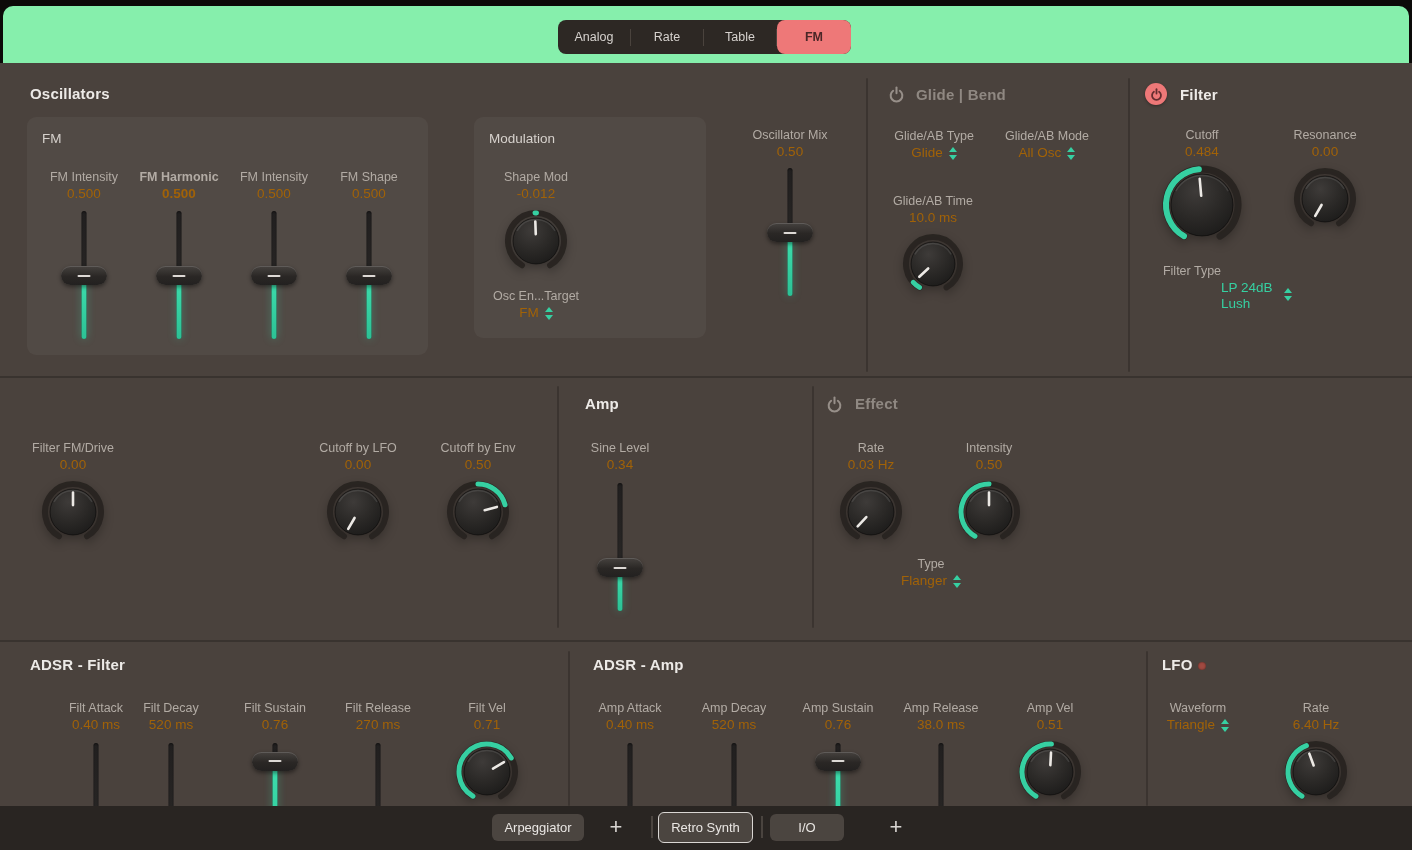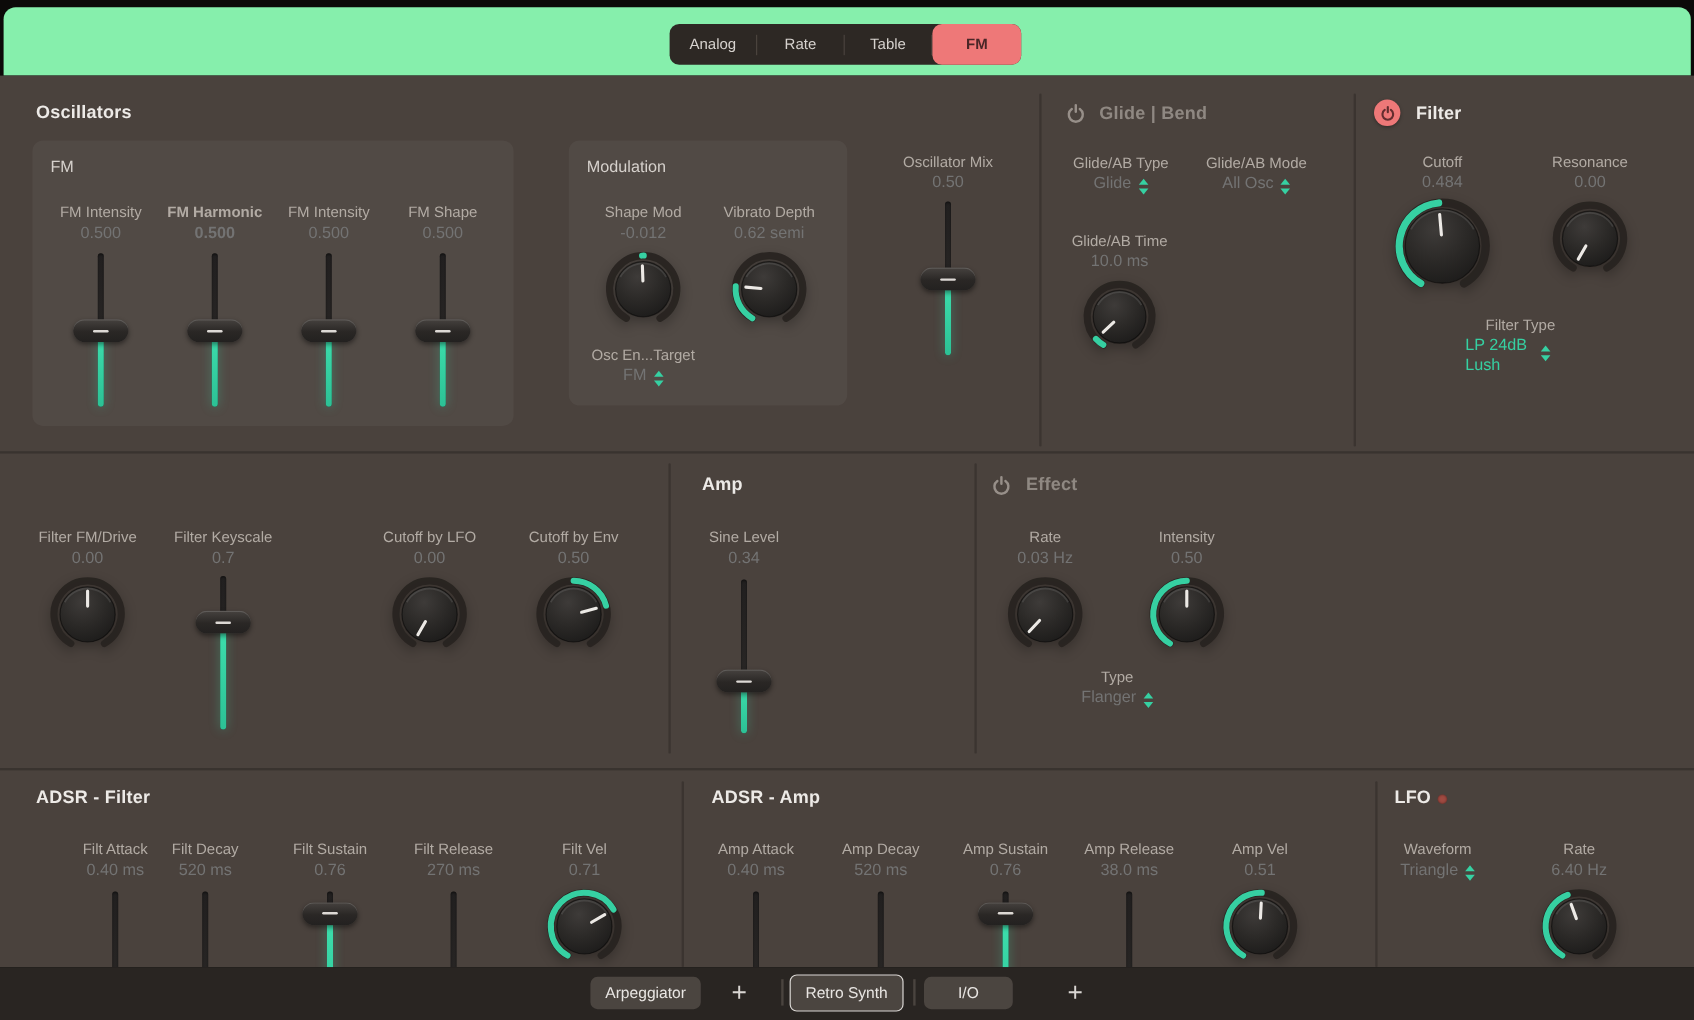--- a/index.html
+++ b/index.html
@@ -14,22 +14,22 @@
   .tabbar{position:absolute;left:555px;top:14px;height:34px;background:#2d2824;border-radius:8px;display:flex;align-items:center;}
   .tab{width:72px;height:34px;line-height:34px;text-align:center;font-size:12.5px;color:#d6d2ce;}
   .tab.selected{width:74px;background:#ee7878;color:#4a2627;border-radius:8px;font-weight:600;}
   .tabsep{width:1px;height:17px;background:#4a433d;}
   
   .sec-h{position:absolute;font-size:15px;font-weight:700;color:#edeae7;letter-spacing:.2px;white-space:nowrap;}
   .sec-h.dim{color:#8f8882;}
   .sub-h{position:absolute;font-size:13.5px;color:#d6d1cc;white-space:nowrap;}
   .ctl{position:absolute;width:120px;text-align:center;}
   .lbl{font-size:12.5px;color:#b2aba4;height:16px;line-height:16px;white-space:nowrap;}
-  .val{font-size:13.5px;color:#737373;height:18px;line-height:18px;white-space:nowrap;}
-  .val.step{display:flex;align-items:flex-end;justify-content:center;gap:6px;}
+  .val{font-size:13.5px;color:#a16207;height:18px;line-height:18px;white-space:nowrap;}
+  .val.step{display:flex;align-items:center;justify-content:center;gap:6px;}
   .ftype{position:absolute;font-size:13.5px;color:#36d0a2;line-height:16px;text-align:left;white-space:nowrap;}
   
   .stepper{display:inline-flex;flex-direction:column;gap:3px;}
   .stepper.abs{position:absolute;}
   .stepper i{display:block;width:0;height:0;border-left:4px solid transparent;border-right:4px solid transparent;}
   .stepper .up{border-bottom:5px solid #36d0a2;}
   .stepper .dn{border-top:5px solid #36d0a2;}
   
   .vslider{position:relative;width:46px;margin:8px auto 0;}
   .h128{height:128px;}
@@ -160,40 +160,20 @@
             </radialGradient>
           </defs>
           <path d="M 19.00 57.25 A 28 28 0 1 1 47.00 57.25" stroke="#272320" stroke-width="6" fill="none" stroke-linecap="round" opacity="0.92"></path>
           <path d="M 32.02 5.02 A 28 28 0 0 1 33.49 5.00" stroke="#36d0a2" stroke-width="5" fill="none" stroke-linecap="round"></path>
           <circle cx="33" cy="33" r="23" fill="url(#kg0)" stroke="rgba(0,0,0,0.5)" stroke-width="1"></circle>
           <path d="M 13.93 22.86 A 21.6 21.6 0 0 1 52.07 22.86" stroke="rgba(255,255,255,0.10)" stroke-width="1.5" fill="none"></path>
           <line x1="32.76" y1="26.10" x2="32.32" y2="13.46" stroke="#ece9e5" stroke-width="2.6" stroke-linecap="round"></line>
         </svg>
       </div>
   </div>
-  <div class="ctl" style="left:581px;top:169px;">
-    <div class="lbl">Vibrato Depth</div>
-    <div class="val">0.62 semi</div>
-    <div class="knob">
-        <svg width="66" height="66" viewBox="0 0 66 66" style="display:block;margin:0 auto;">
-          <defs>
-            <radialGradient id="kg1" cx="40%" cy="28%" r="78%">
-              <stop offset="0%" stop-color="#3e3b39"></stop>
-              <stop offset="55%" stop-color="#2b2927"></stop>
-              <stop offset="100%" stop-color="#1c1b1a"></stop>
-            </radialGradient>
-          </defs>
-          <path d="M 19.00 57.25 A 28 28 0 1 1 47.00 57.25" stroke="#272320" stroke-width="6" fill="none" stroke-linecap="round" opacity="0.92"></path>
-          <path d="M 19.00 57.25 A 28 28 0 0 1 5.11 30.56" stroke="#36d0a2" stroke-width="5" fill="none" stroke-linecap="round"></path>
-          <circle cx="33" cy="33" r="23" fill="url(#kg1)" stroke="rgba(0,0,0,0.5)" stroke-width="1"></circle>
-          <path d="M 13.93 22.86 A 21.6 21.6 0 0 1 52.07 22.86" stroke="rgba(255,255,255,0.10)" stroke-width="1.5" fill="none"></path>
-          <line x1="26.13" y1="32.40" x2="13.52" y2="31.30" stroke="#ece9e5" stroke-width="2.6" stroke-linecap="round"></line>
-        </svg>
-      </div>
-  </div>
   <div class="ctl" style="left:476px;top:288px;">
     <div class="lbl">Osc En...Target</div>
     <div class="val step">
       <span>FM</span>
       <span class="stepper">
           <i class="up"></i>
           <i class="dn"></i>
         </span>
     </div>
   </div>
@@ -300,21 +280,21 @@
               <stop offset="100%" stop-color="#1c1b1a"></stop>
             </radialGradient>
           </defs>
           <path d="M 19.00 57.25 A 28 28 0 1 1 47.00 57.25" stroke="#272320" stroke-width="6" fill="none" stroke-linecap="round" opacity="0.92"></path>
           <circle cx="33" cy="33" r="23" fill="url(#kg4)" stroke="rgba(0,0,0,0.5)" stroke-width="1"></circle>
           <path d="M 13.93 22.86 A 21.6 21.6 0 0 1 52.07 22.86" stroke="rgba(255,255,255,0.10)" stroke-width="1.5" fill="none"></path>
           <line x1="29.55" y1="38.98" x2="23.23" y2="49.93" stroke="#ece9e5" stroke-width="2.6" stroke-linecap="round"></line>
         </svg>
       </div>
   </div>
-  <div class="ctl" style="left:1207px;top:263px;">
+  <div class="ctl" style="left:1132px;top:263px;">
     <div class="lbl">Filter Type</div>
   </div>
   <div class="ftype" style="left:1221px;top:280px;">
     <div>LP 24dB</div>
     <div>Lush</div>
   </div>
   <span class="stepper abs" style="left:1284px;top:288px;">
       <i class="up"></i>
       <i class="dn"></i>
     </span>
@@ -329,32 +309,20 @@
               <stop offset="0%" stop-color="#3e3b39"></stop>
               <stop offset="55%" stop-color="#2b2927"></stop>
               <stop offset="100%" stop-color="#1c1b1a"></stop>
             </radialGradient>
           </defs>
           <path d="M 19.00 57.25 A 28 28 0 1 1 47.00 57.25" stroke="#272320" stroke-width="6" fill="none" stroke-linecap="round" opacity="0.92"></path>
           <circle cx="33" cy="33" r="23" fill="url(#kg5)" stroke="rgba(0,0,0,0.5)" stroke-width="1"></circle>
           <path d="M 13.93 22.86 A 21.6 21.6 0 0 1 52.07 22.86" stroke="rgba(255,255,255,0.10)" stroke-width="1.5" fill="none"></path>
           <line x1="33.00" y1="26.10" x2="33.00" y2="13.45" stroke="#ece9e5" stroke-width="2.6" stroke-linecap="round"></line>
         </svg>
-      </div>
-  </div>
-  <div class="ctl" style="left:126px;top:440px;">
-    <div class="lbl">Filter Keyscale</div>
-    <div class="val">0.7</div>
-    <div class="vslider h128" style="margin-top:6px;">
-        <div class="rail">
-          <div class="fill" style="height:70%"></div>
-        </div>
-        <div class="thumb" style="bottom:calc(70% - 10px)">
-          <i></i>
-        </div>
       </div>
   </div>
   <div class="ctl" style="left:298px;top:440px;">
     <div class="lbl">Cutoff by LFO</div>
     <div class="val">0.00</div>
     <div class="knob">
         <svg width="66" height="66" viewBox="0 0 66 66" style="display:block;margin:0 auto;">
           <defs>
             <radialGradient id="kg6" cx="40%" cy="28%" r="78%">
               <stop offset="0%" stop-color="#3e3b39"></stop>

